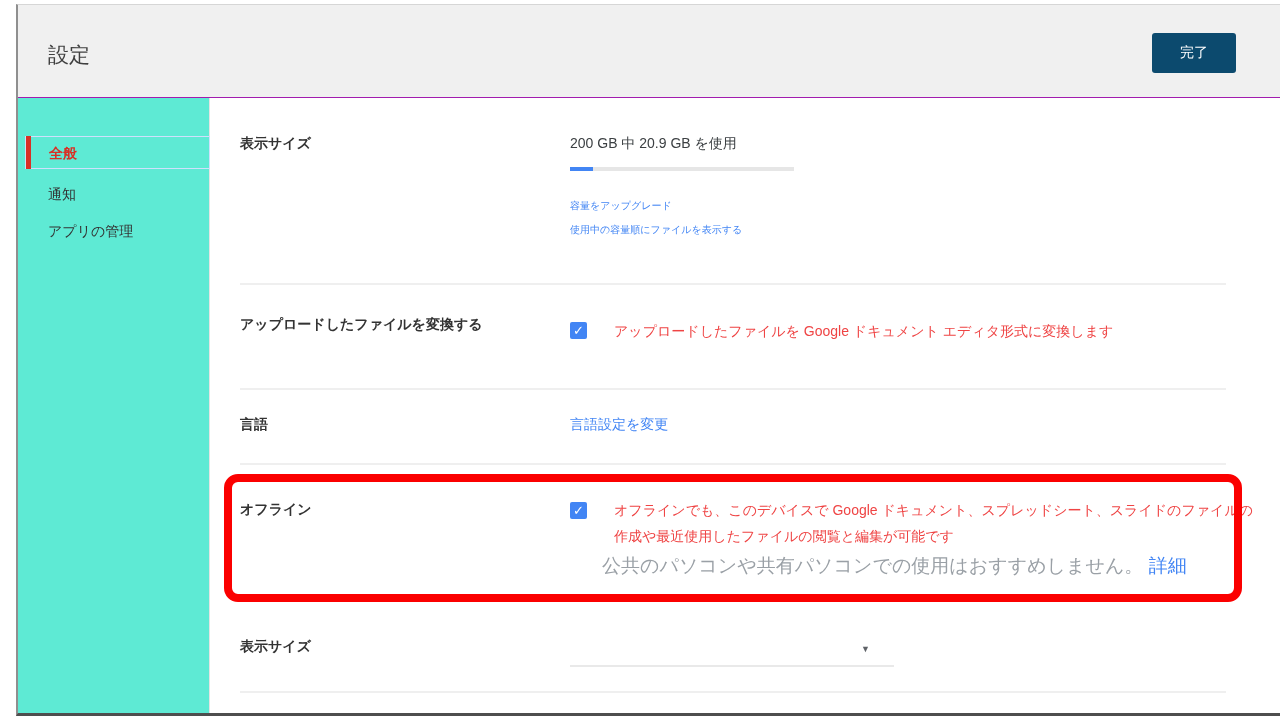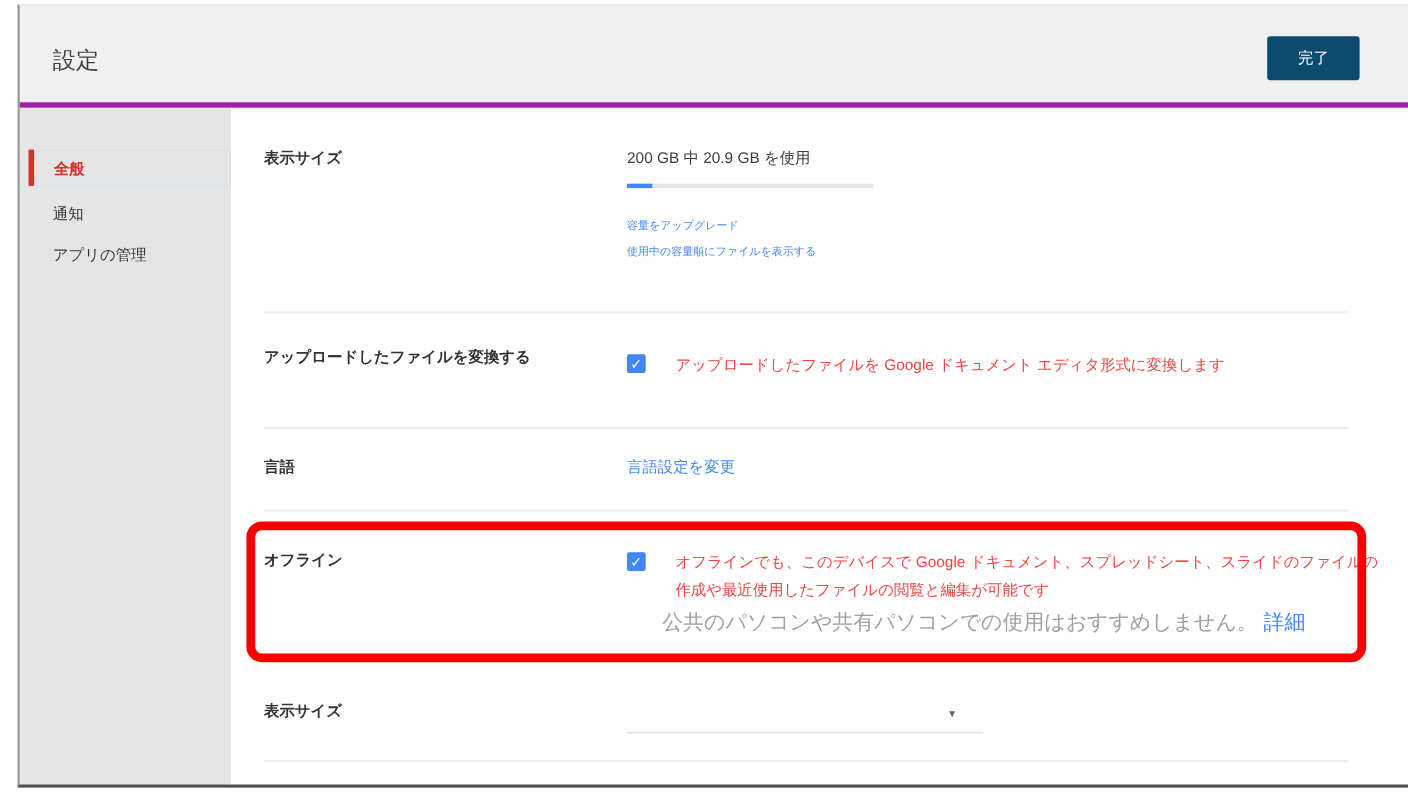--- a/index.html
+++ b/index.html
@@ -2,27 +2,27 @@
 <html><head>
 <meta charset="utf-8">
 <style>
   * { margin:0; padding:0; box-sizing:border-box; }
   html,body { width:1280px; height:720px; overflow:hidden; background:#ffffff;
     font-family:"Liberation Sans","DejaVu Sans",sans-serif; }
   .dialog { position:absolute; left:16px; top:4px; width:1264px; height:712px;
     background:#ffffff; border-left:2px solid #8f8f8f; border-bottom:3px solid #4e4e4e;
     border-top:1px solid #d6d6d6; }
   .dialog-header { position:absolute; left:0; top:0; right:0; height:93px;
-    background:#f0f0f0; border-bottom:5px solid #a21caf; }
+    background:#f0f0f0; border-bottom:1px solid #a21caf; }
   .dialog-title { position:absolute; left:30px; top:36px; font-size:21px; color:#3f3f3f; }
   .done-btn { position:absolute; right:44px; top:28px; width:84px; height:40px;
     background:#0c4a6e; color:#fff; border:none; border-radius:3px; font-size:14px;
     font-family:inherit; cursor:pointer; }
   .sidebar { position:absolute; left:0; top:93px; bottom:0; width:192px;
-    border-right:1px solid #e4e4e4; background:#e5e5e5;padding-left:45px; }
+    border-right:1px solid #e4e4e4; background:#5eead4;padding-left:45px; }
   .side-item { position:absolute; left:0; right:0; height:33px; line-height:33px;
     padding-left:30px; font-size:14px; color:#333; cursor:pointer; }
   .side-item.selected { left:7px; right:-1px; top:38px; border:1px solid #cfe0fc;
     color:#d93025; font-weight:bold; padding-left:23px; }
   .side-item.selected .sel-bar { position:absolute; left:0; top:-1px; bottom:-1px;
     width:5px; background:#d93025; }
   .main { position:absolute; left:192px; top:93px; right:0; bottom:0; background:#fff; }
   .row-label { position:absolute; left:30px; font-size:14px; font-weight:bold; color:#333; }
   .divider { position:absolute; left:30px; width:986px; height:2px; background:#efefef; }
   .usage-text { position:absolute; left:360px; top:37px; font-size:14px; color:#3c4043; }

